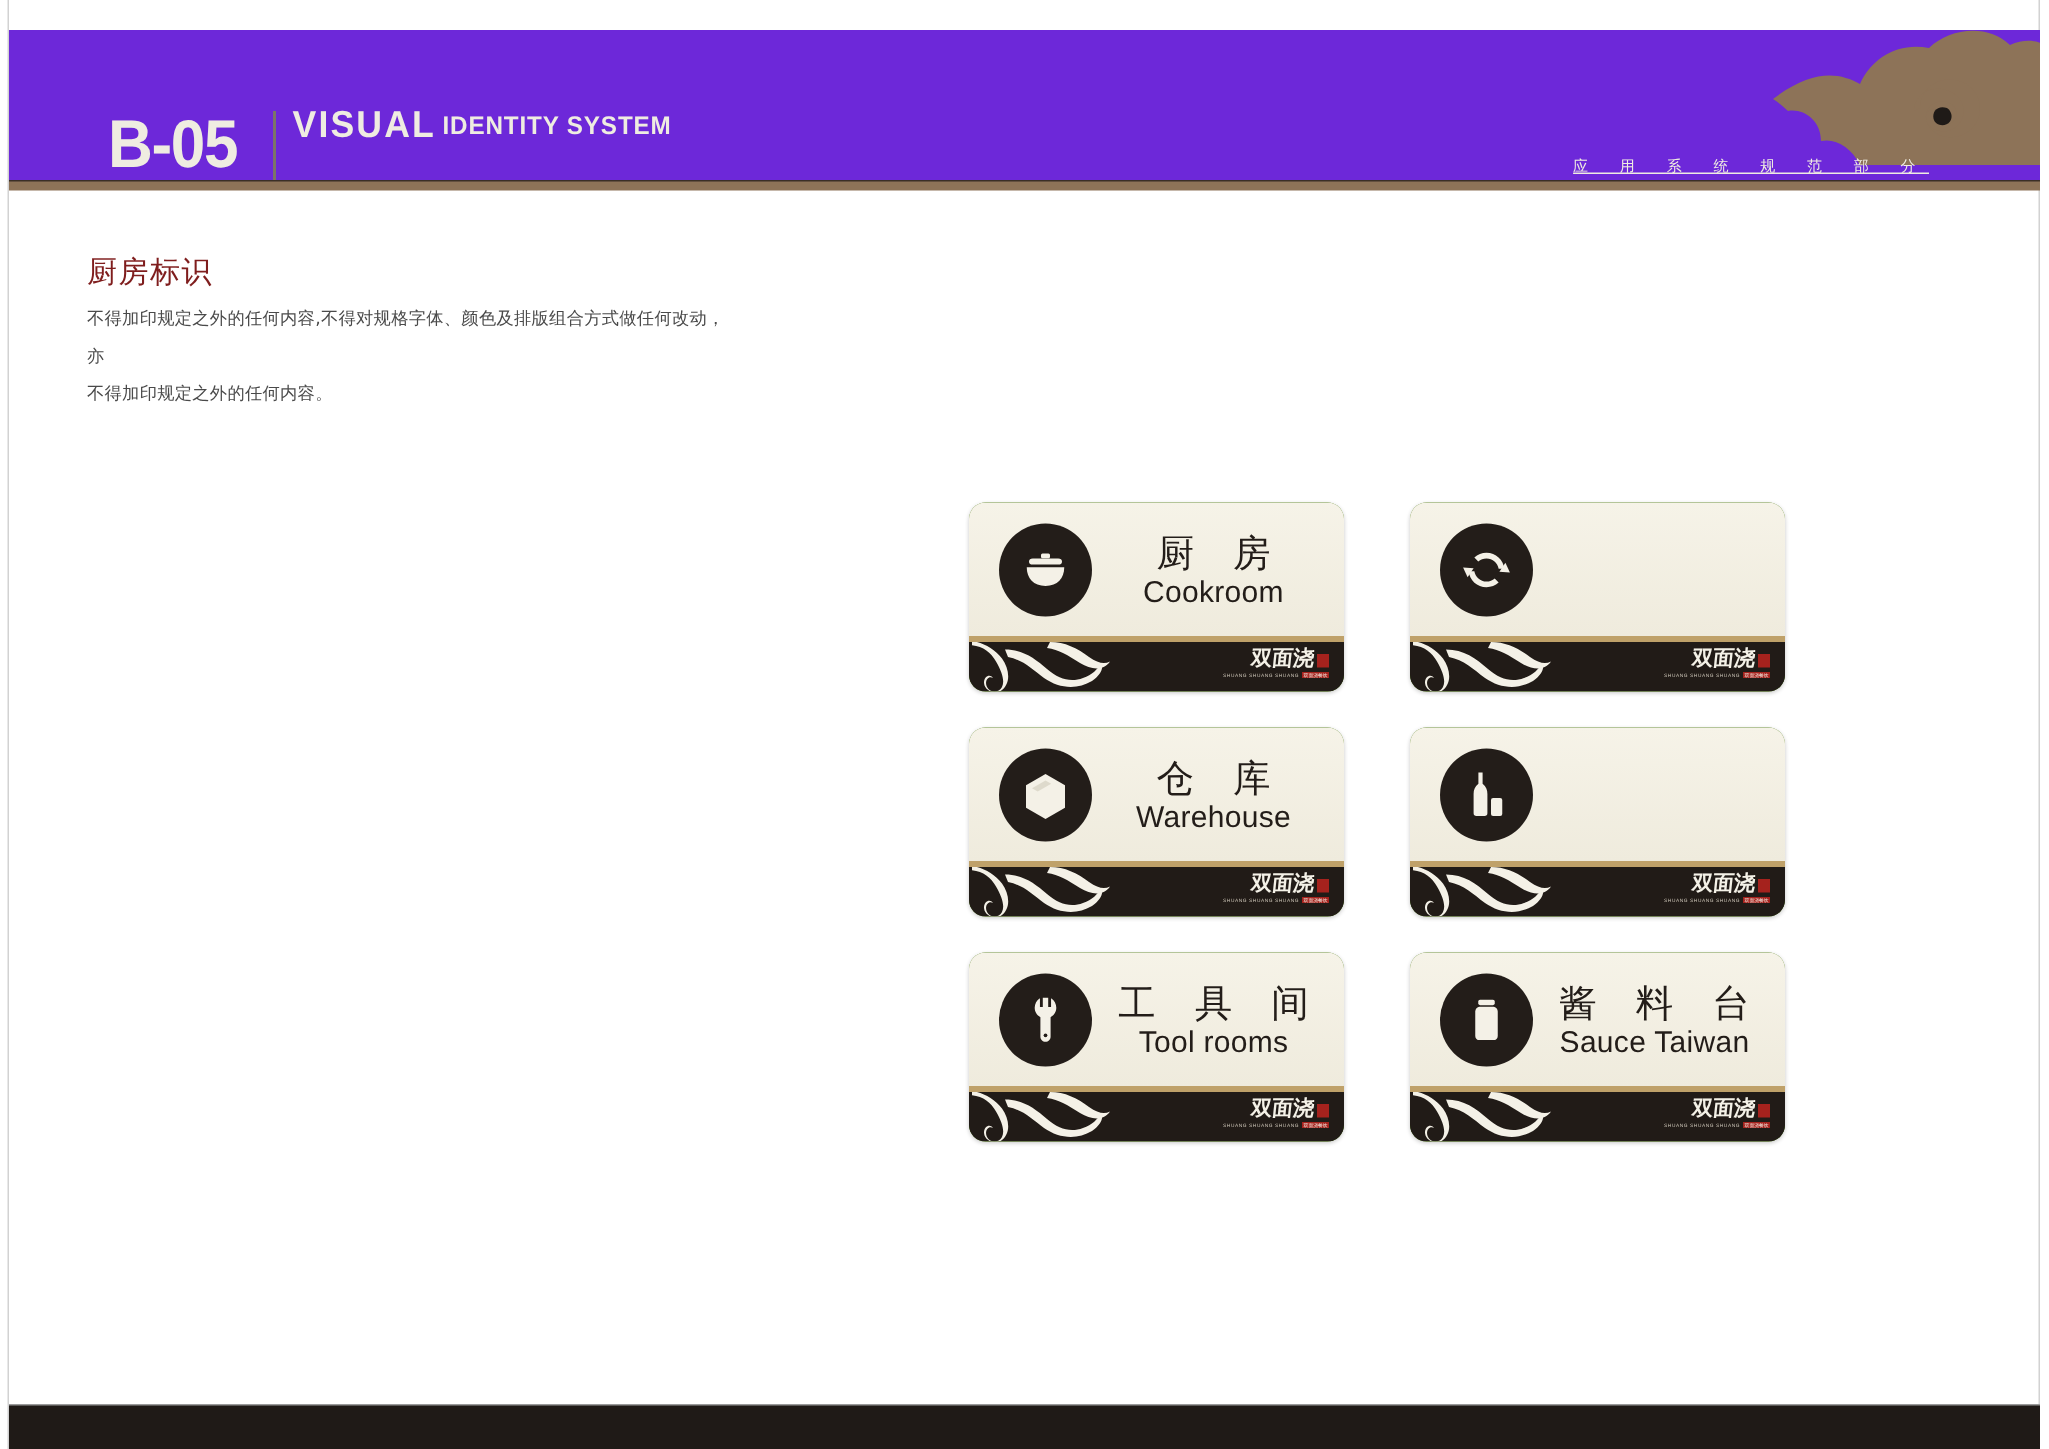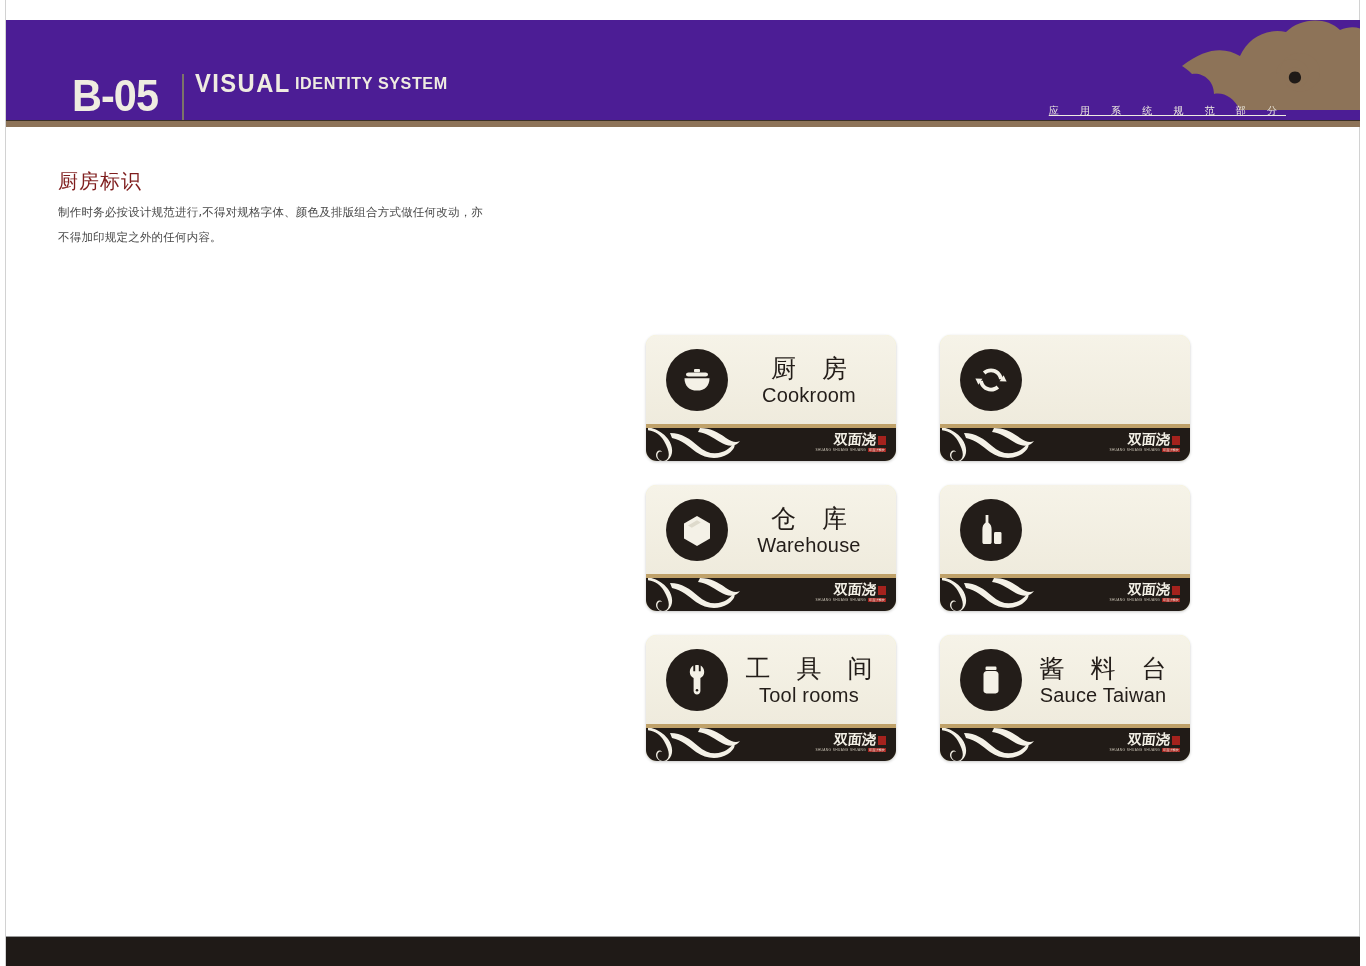--- a/index.html
+++ b/index.html
@@ -28,21 +28,21 @@
     background: #fff;
   }
 
   
   .header-bar {
     position: absolute;
     left: 6px;
     top: 20px;
     width: 1354px;
     height: 100px;
-    background: #4c1d95;
+    background: #6d28d9;
     overflow: hidden;
   }
   .header-rule {
     position: absolute;
     left: 6px;
     top: 120px;
     width: 1354px;
     height: 7px;
     background: #8d7358;
     border-top: 1px solid #3a2f26;
@@ -147,21 +147,21 @@
     grid-template-columns: 258px 258px;
     grid-template-rows: 126px 126px 126px;
     column-gap: 36px;
     row-gap: 24px;
   }
   .sign {
     position: relative;
     width: 250px;
     height: 126px;
     border-radius: 11px;
-    background: #fef9c3;
+    background: #4d7c0f;
     overflow: hidden;
     box-shadow: 0 1px 3px rgba(0,0,0,0.22);
   }
   .sign-top {
     position: absolute;
     left: 0; top: 0; right: 0;
     height: 89px;
     display: flex;
     align-items: center;
     background: linear-gradient(180deg,#f6f3e8 0%, #efebdd 100%);
@@ -321,21 +321,21 @@
       <div class="vis-line2">IDENTITY SYSTEM</div>
     </div>
   </div>
 
   <div class="header-cn">应 用 系 统 规 范 部 分</div>
 </div>
 <div class="header-rule"></div>
 
 <div class="sec-title">厨房标识</div>
 <div class="sec-desc">
-  <div>制作时务必按设计规范进行,不得对规格字体、颜色及排版组合方式做任何改动，亦</div>
+  <div>不得加印规定之外的任何内容,不得对规格字体、颜色及排版组合方式做任何改动，亦</div>
   <div>不得加印规定之外的任何内容。</div>
 </div>
 
 <div class="sign-grid">
 
   <div class="sign">
     <div class="sign-top">
       <div class="icon-circle">
         <svg viewBox="0 0 44 44" width="44" height="44" xmlns="http://www.w3.org/2000/svg">
           <g fill="#f4f1e7">

